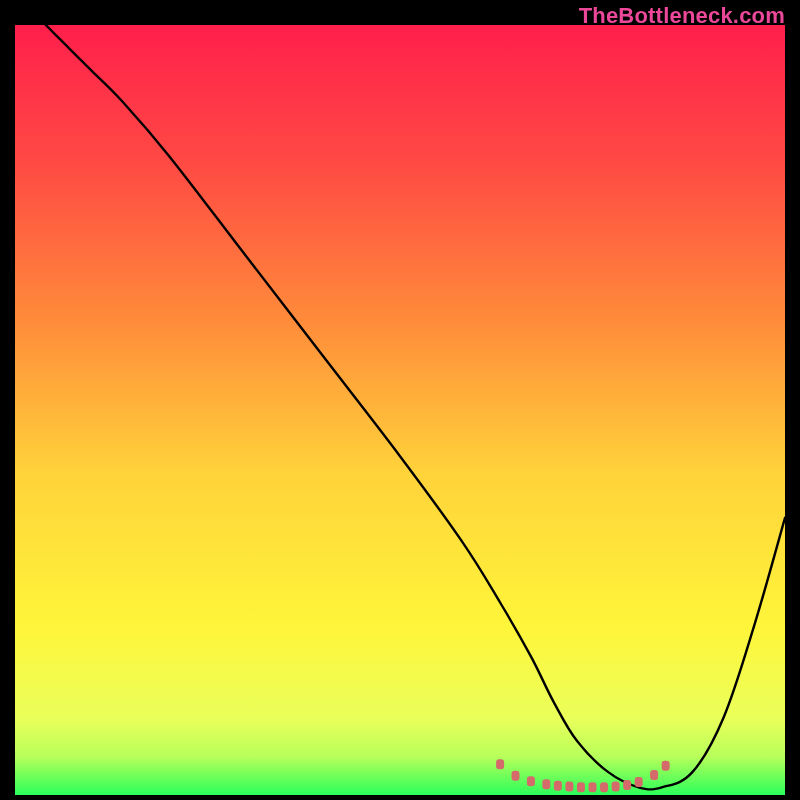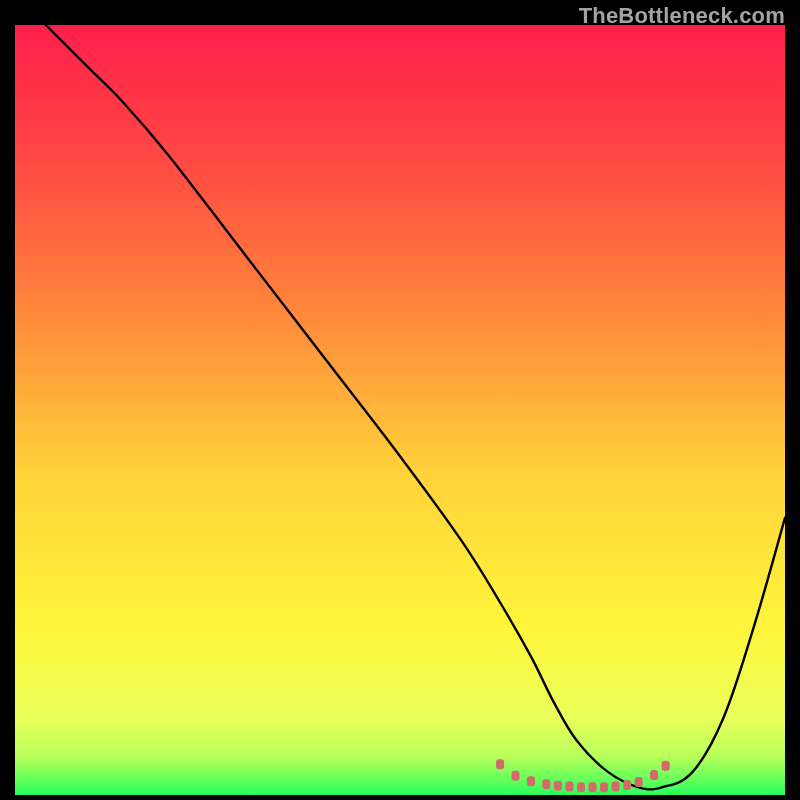--- a/index.html
+++ b/index.html
@@ -16,21 +16,21 @@
     left: 15px;
     top: 25px;
     width: 770px;
     height: 770px;
     background: #000;
   }
   .watermark {
     position: absolute;
     top: 3px;
     right: 15px;
-    color: #a3a3a3;
+    color: #ec4899;
     font-size: 22px;
     font-weight: 600;
     letter-spacing: 0.2px;
   }
   svg {
     display: block;
   }
 </style>
 </head>
 <body>

